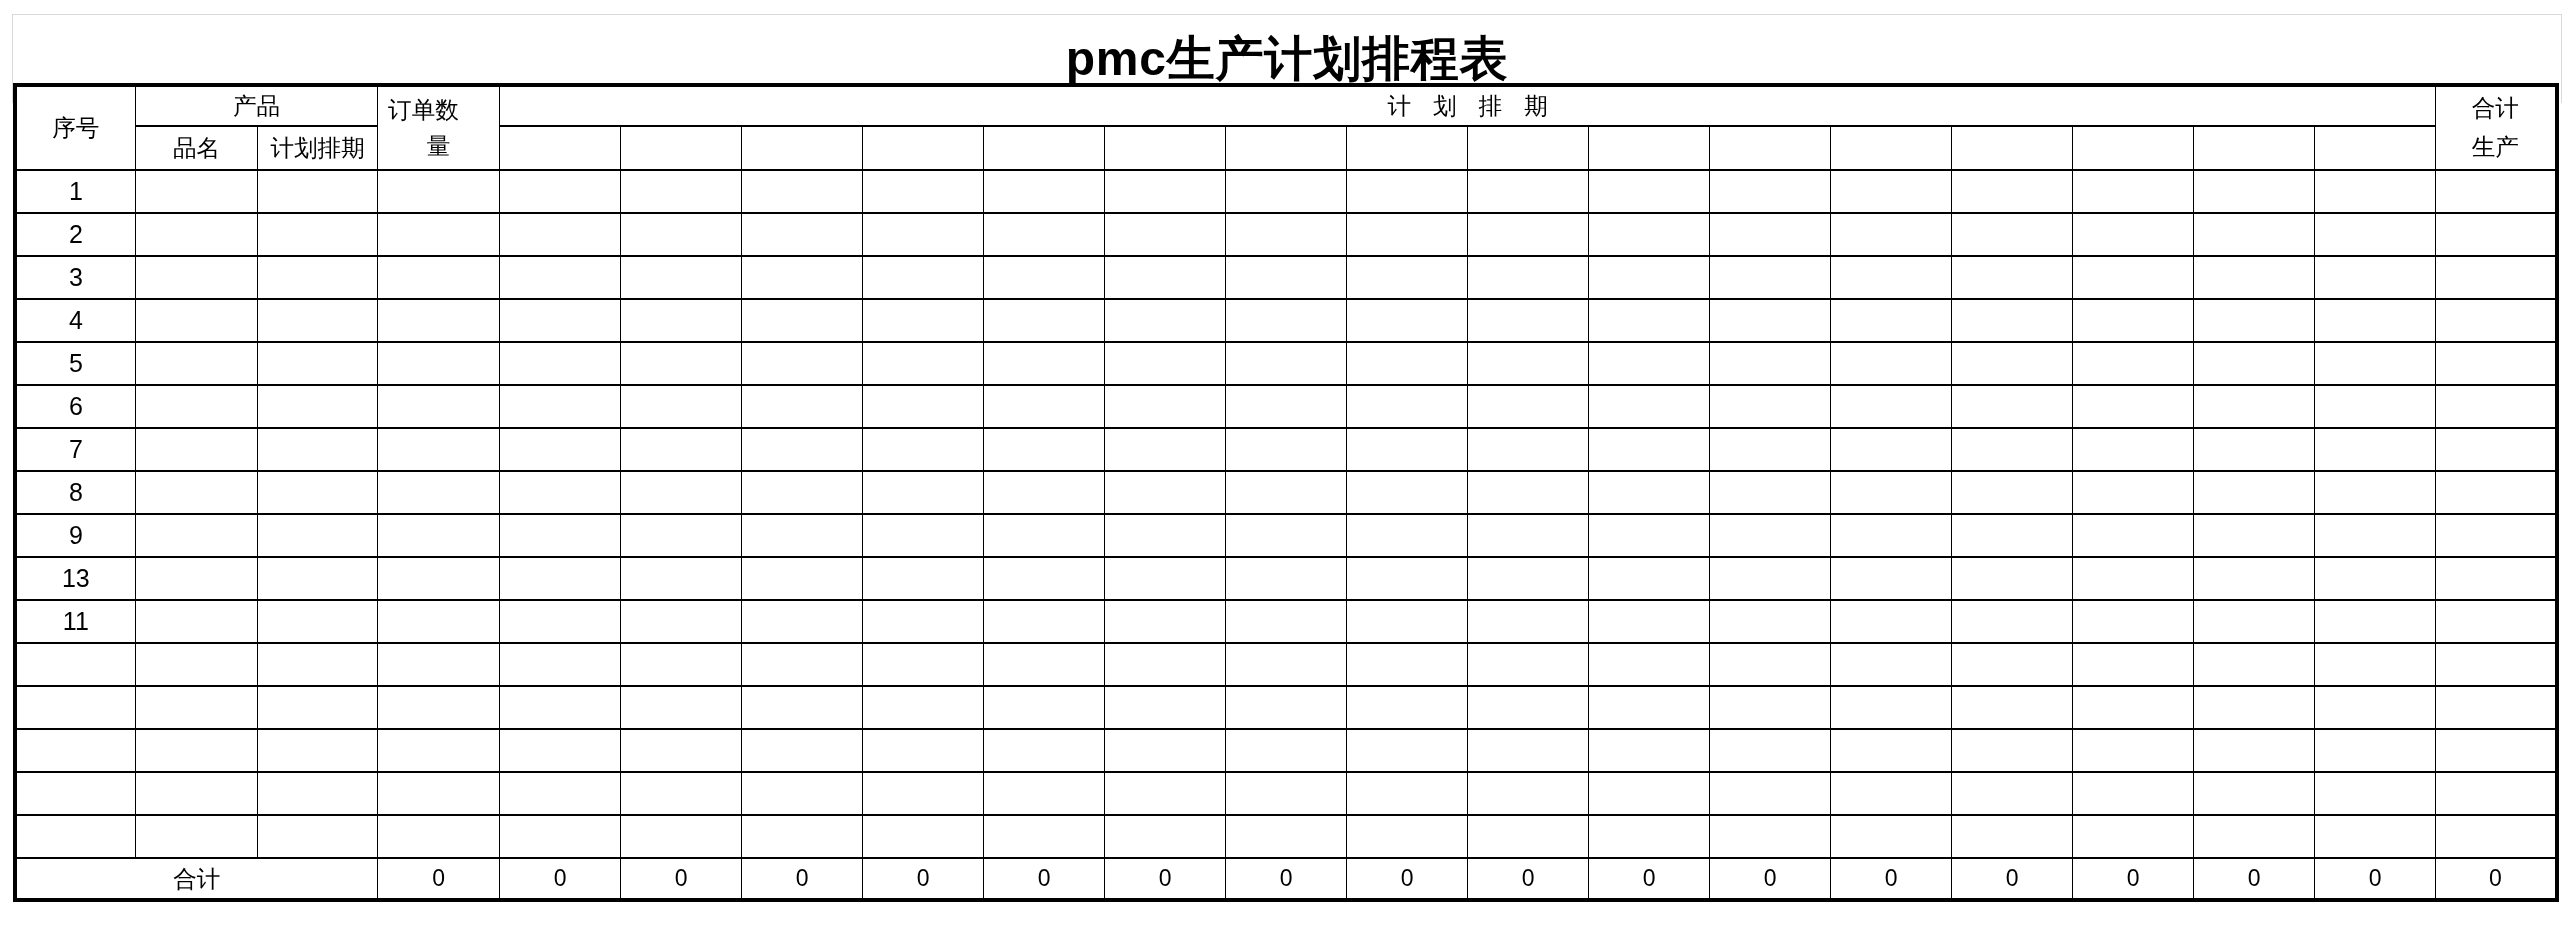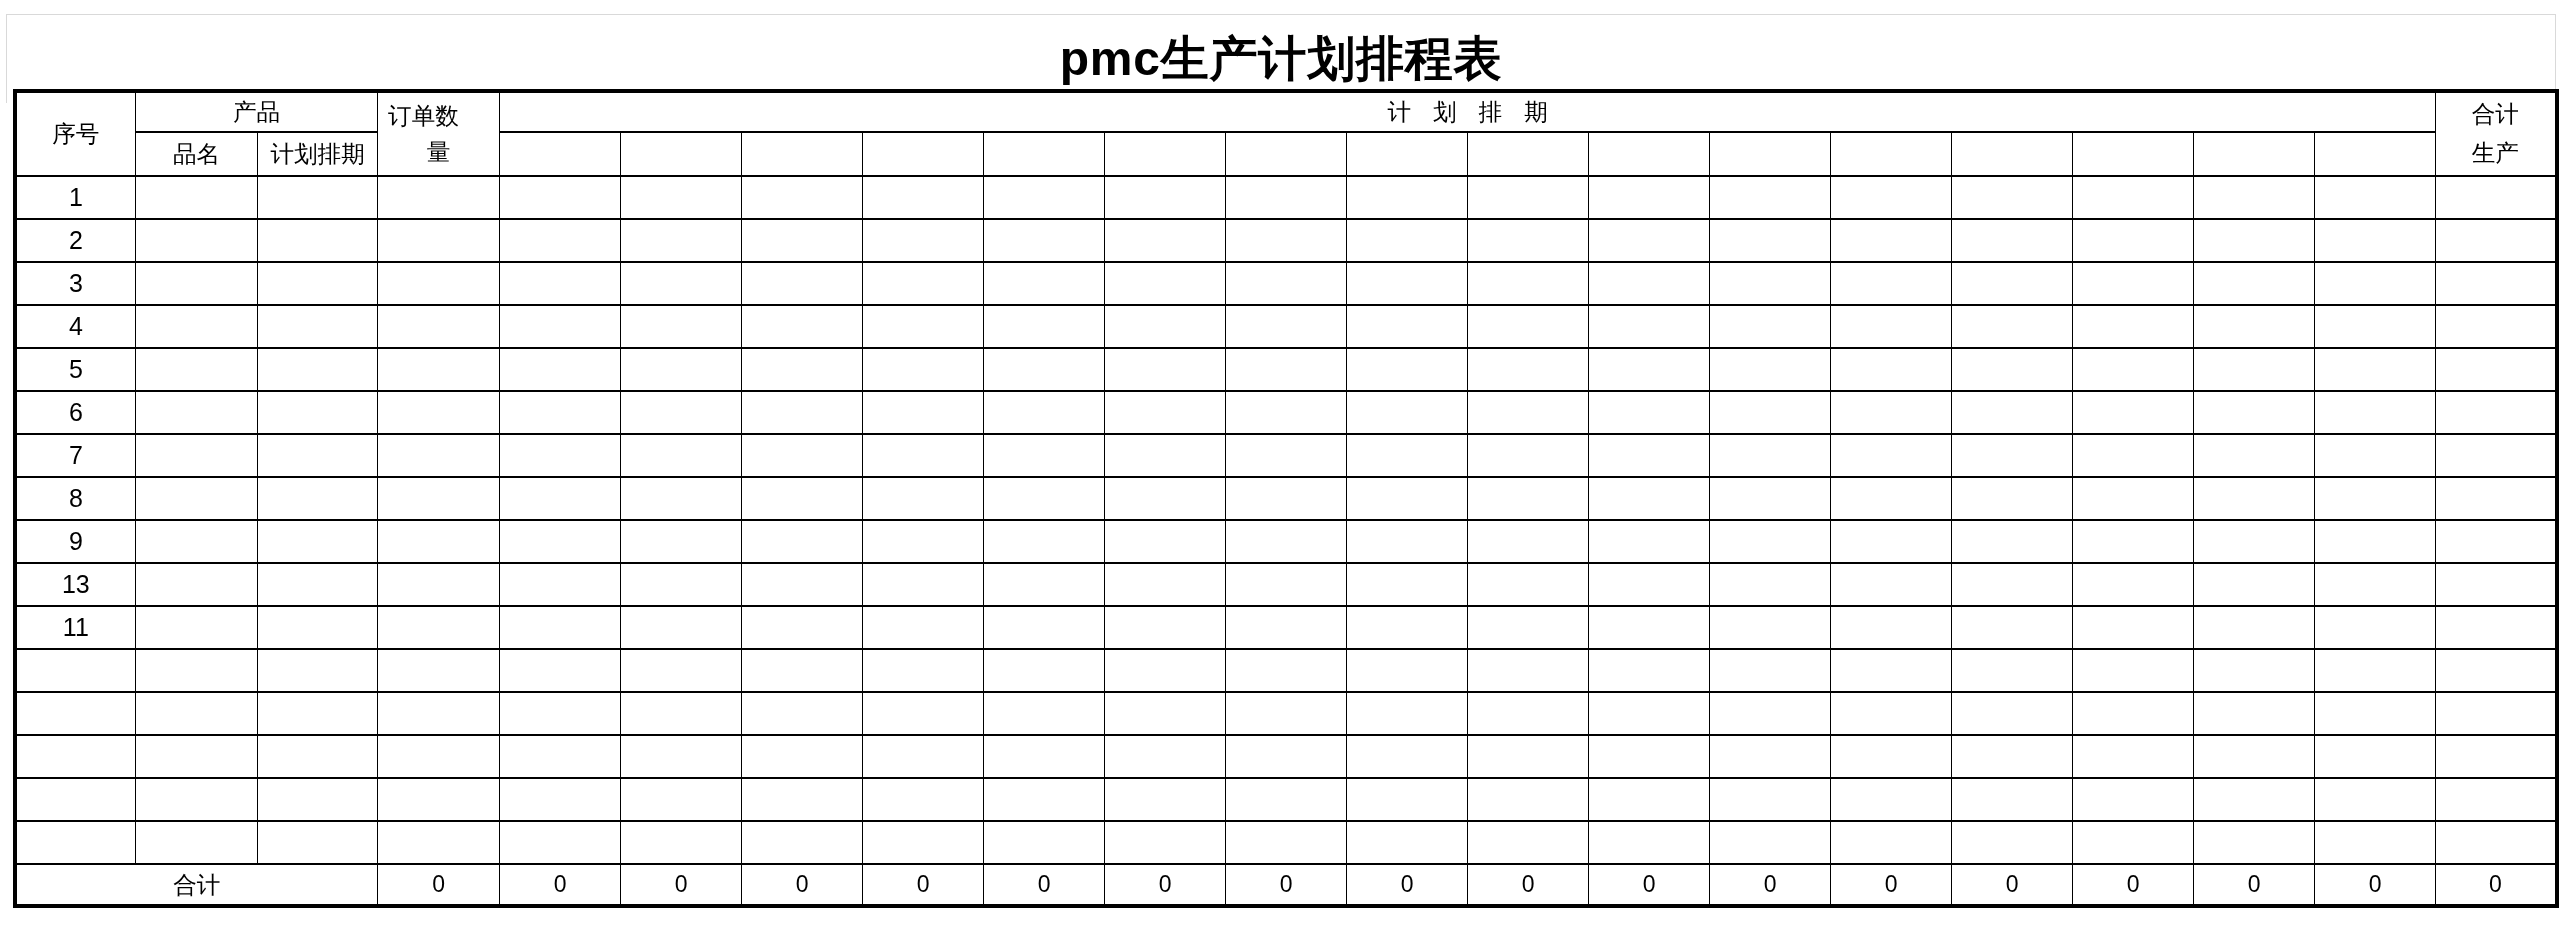--- a/index.html
+++ b/index.html
@@ -14,40 +14,40 @@
   }
   #page {
     position: relative;
     width: 2576px;
     height: 947px;
     background: #ffffff;
   }
   
   #title-band {
     position: absolute;
-    left: 6px;
+    left: 12px;
     top: 13.5px;
     width: 2548px;
     height: 88px;
     border-top: 1.7px solid #d9d9d9;
     border-left: 1.7px solid #d9d9d9;
     border-right: 1.7px solid #d9d9d9;
     display: flex;
     align-items: center;
     justify-content: center;
     font-size: 48px;
     font-weight: 700;
     letter-spacing: 0.8px;
     white-space: nowrap;
   }
   
   #schedule-table {
     position: absolute;
     left: 12.6px;
-    top: 89px;
+    top: 83px;
     border-collapse: collapse;
     table-layout: fixed;
     border: 4.2px solid #000000;
   }
   #schedule-table th,
   #schedule-table td {
     border: solid #000000;
     border-width: 2.5px 1.7px;   
     padding: 0;
     text-align: center;

